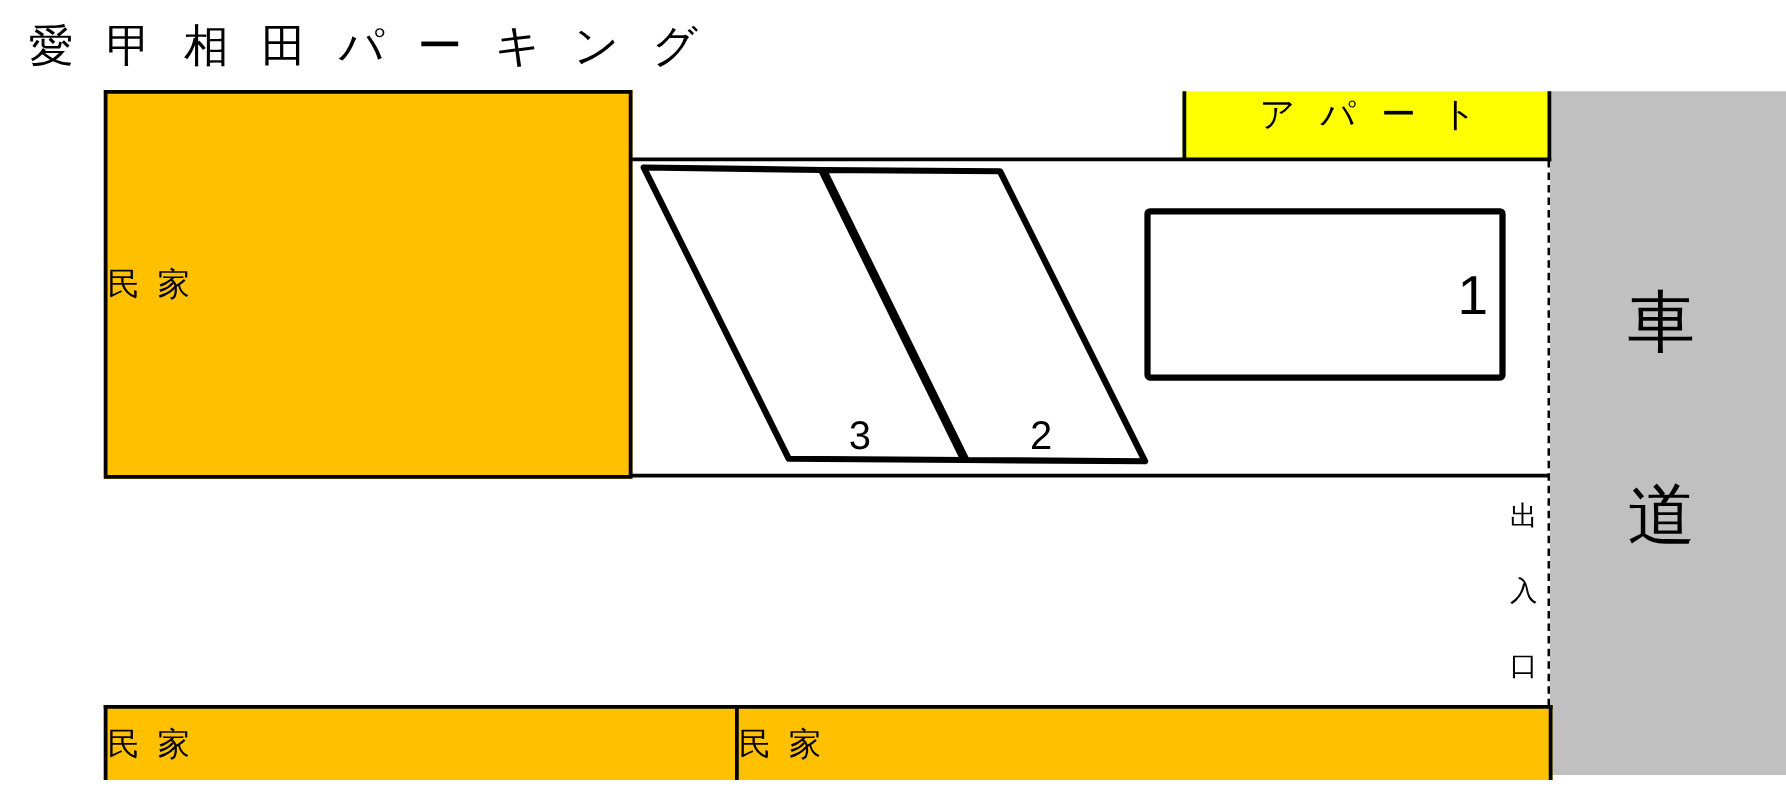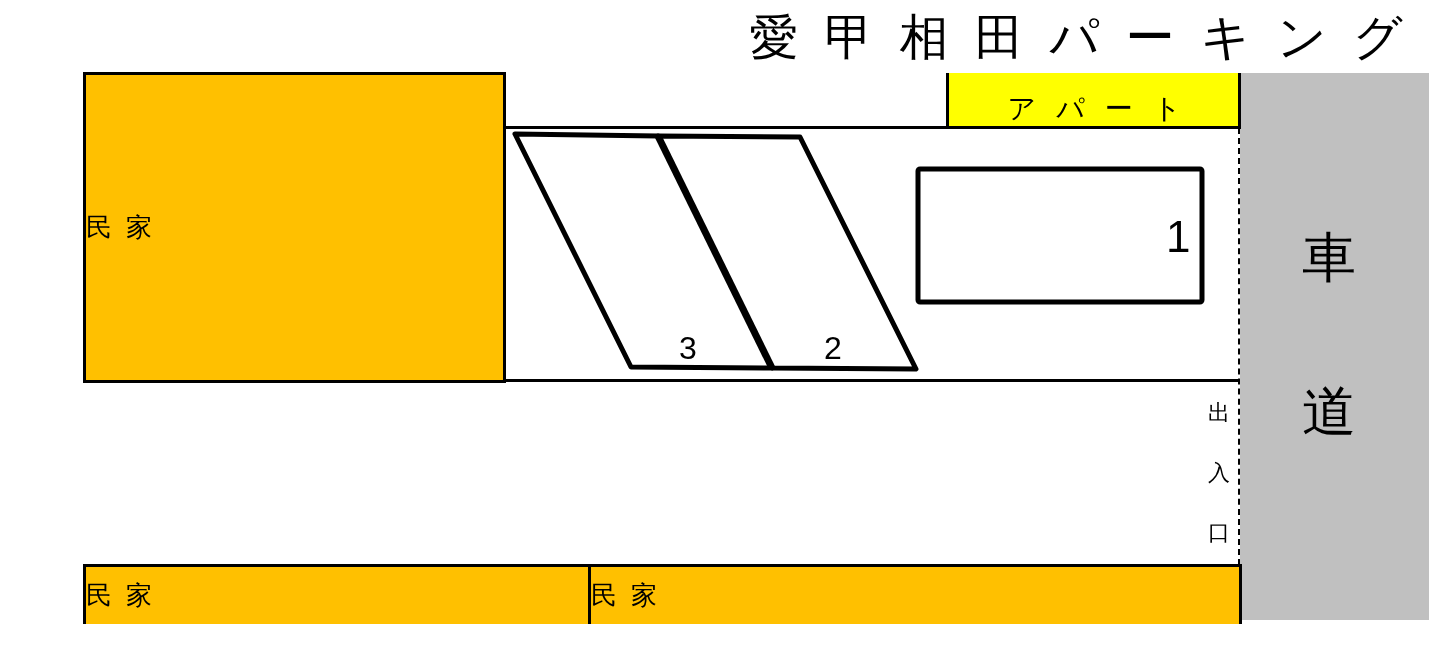--- a/index.html
+++ b/index.html
@@ -1,23 +1,23 @@
 <!DOCTYPE html>
 <html><head>
   <meta charset="utf-8">
   <style>
     html, body { margin:0; padding:0; background:#ffffff; }
     body { width:1429px; height:648px; position:relative; overflow:hidden;
            font-family:"DejaVu Sans", "Liberation Sans", sans-serif; color:#000; }
     .abs { position:absolute; box-sizing:border-box; }
-    .title { left:0; top:8px; width:1429px; height:60px; text-align:right;
-             font-size:49px; line-height:60px; letter-spacing:26px; padding-left:5px; }
+    .title { left:0; top:8px; width:1429px; height:60px; text-align:left;
+             font-size:36px; line-height:60px; letter-spacing:26px; padding-left:23px; }
     .house { background:#FFC000; border:3px solid #000; display:flex; align-items:center; justify-content:flex-start;
              font-size:26px; letter-spacing:14px; }
-    .apart { background:#FFFF00; display:flex; align-items:flex-end; justify-content:center;
+    .apart { background:#FFFF00; display:flex; align-items:flex-start; justify-content:center;
              font-size:28px; letter-spacing:20px; padding-left:20px; }
     .road { background:#C0C0C0; }
     .road-label { font-size:54px; }
     .hline { background:#000; height:3px; }
     .vline { background:#000; width:3px; }
     .dashed { border-left:2px dashed #000; width:0; }
     .entrance-char { font-size:22px; }
     .num { font-family:"Liberation Sans", sans-serif; }
   </style>
 </head>

